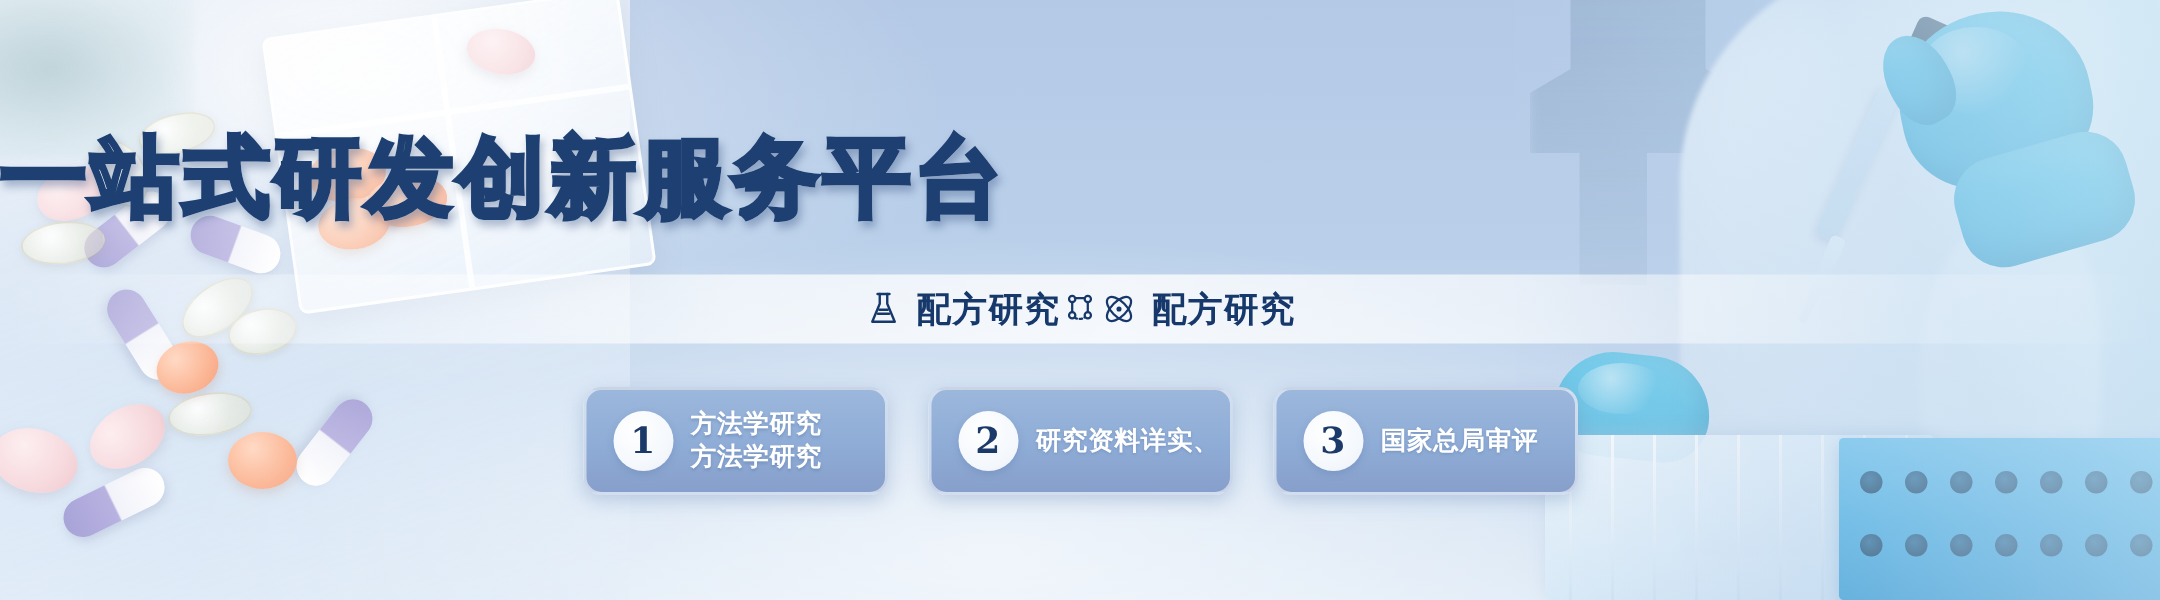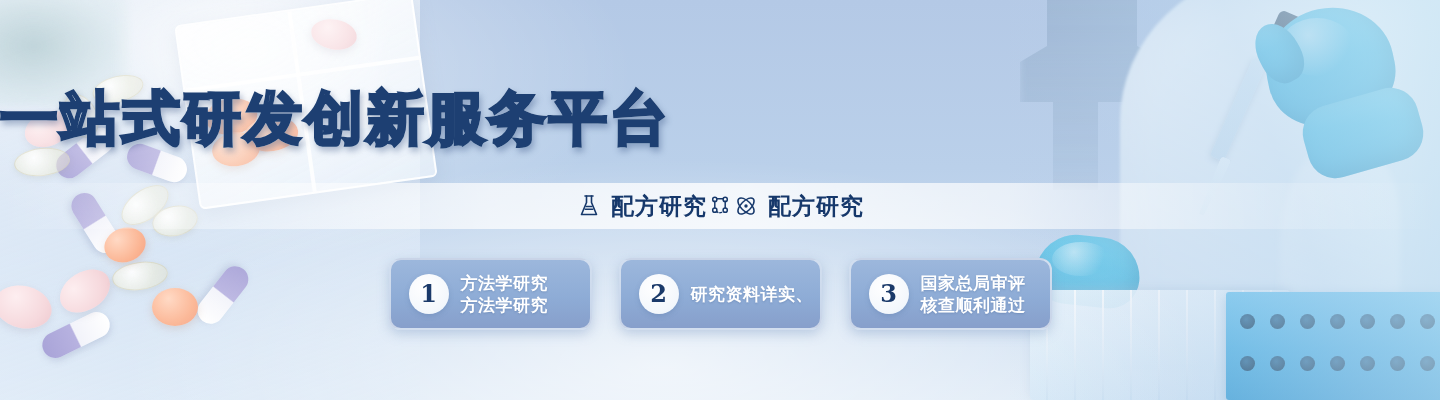--- a/index.html
+++ b/index.html
@@ -395,18 +395,17 @@
       <div class="badge">2</div>
       <div class="card-text">
         <span>研究资料详实、</span>
       </div>
     </div>
 
     <div class="card">
       <div class="badge">3</div>
       <div class="card-text">
         <span>国家总局审评</span>
-        <span>核查顺利通过</span>
       </div>
     </div>
   </div>
 
 </div>
 
 </body></html>

